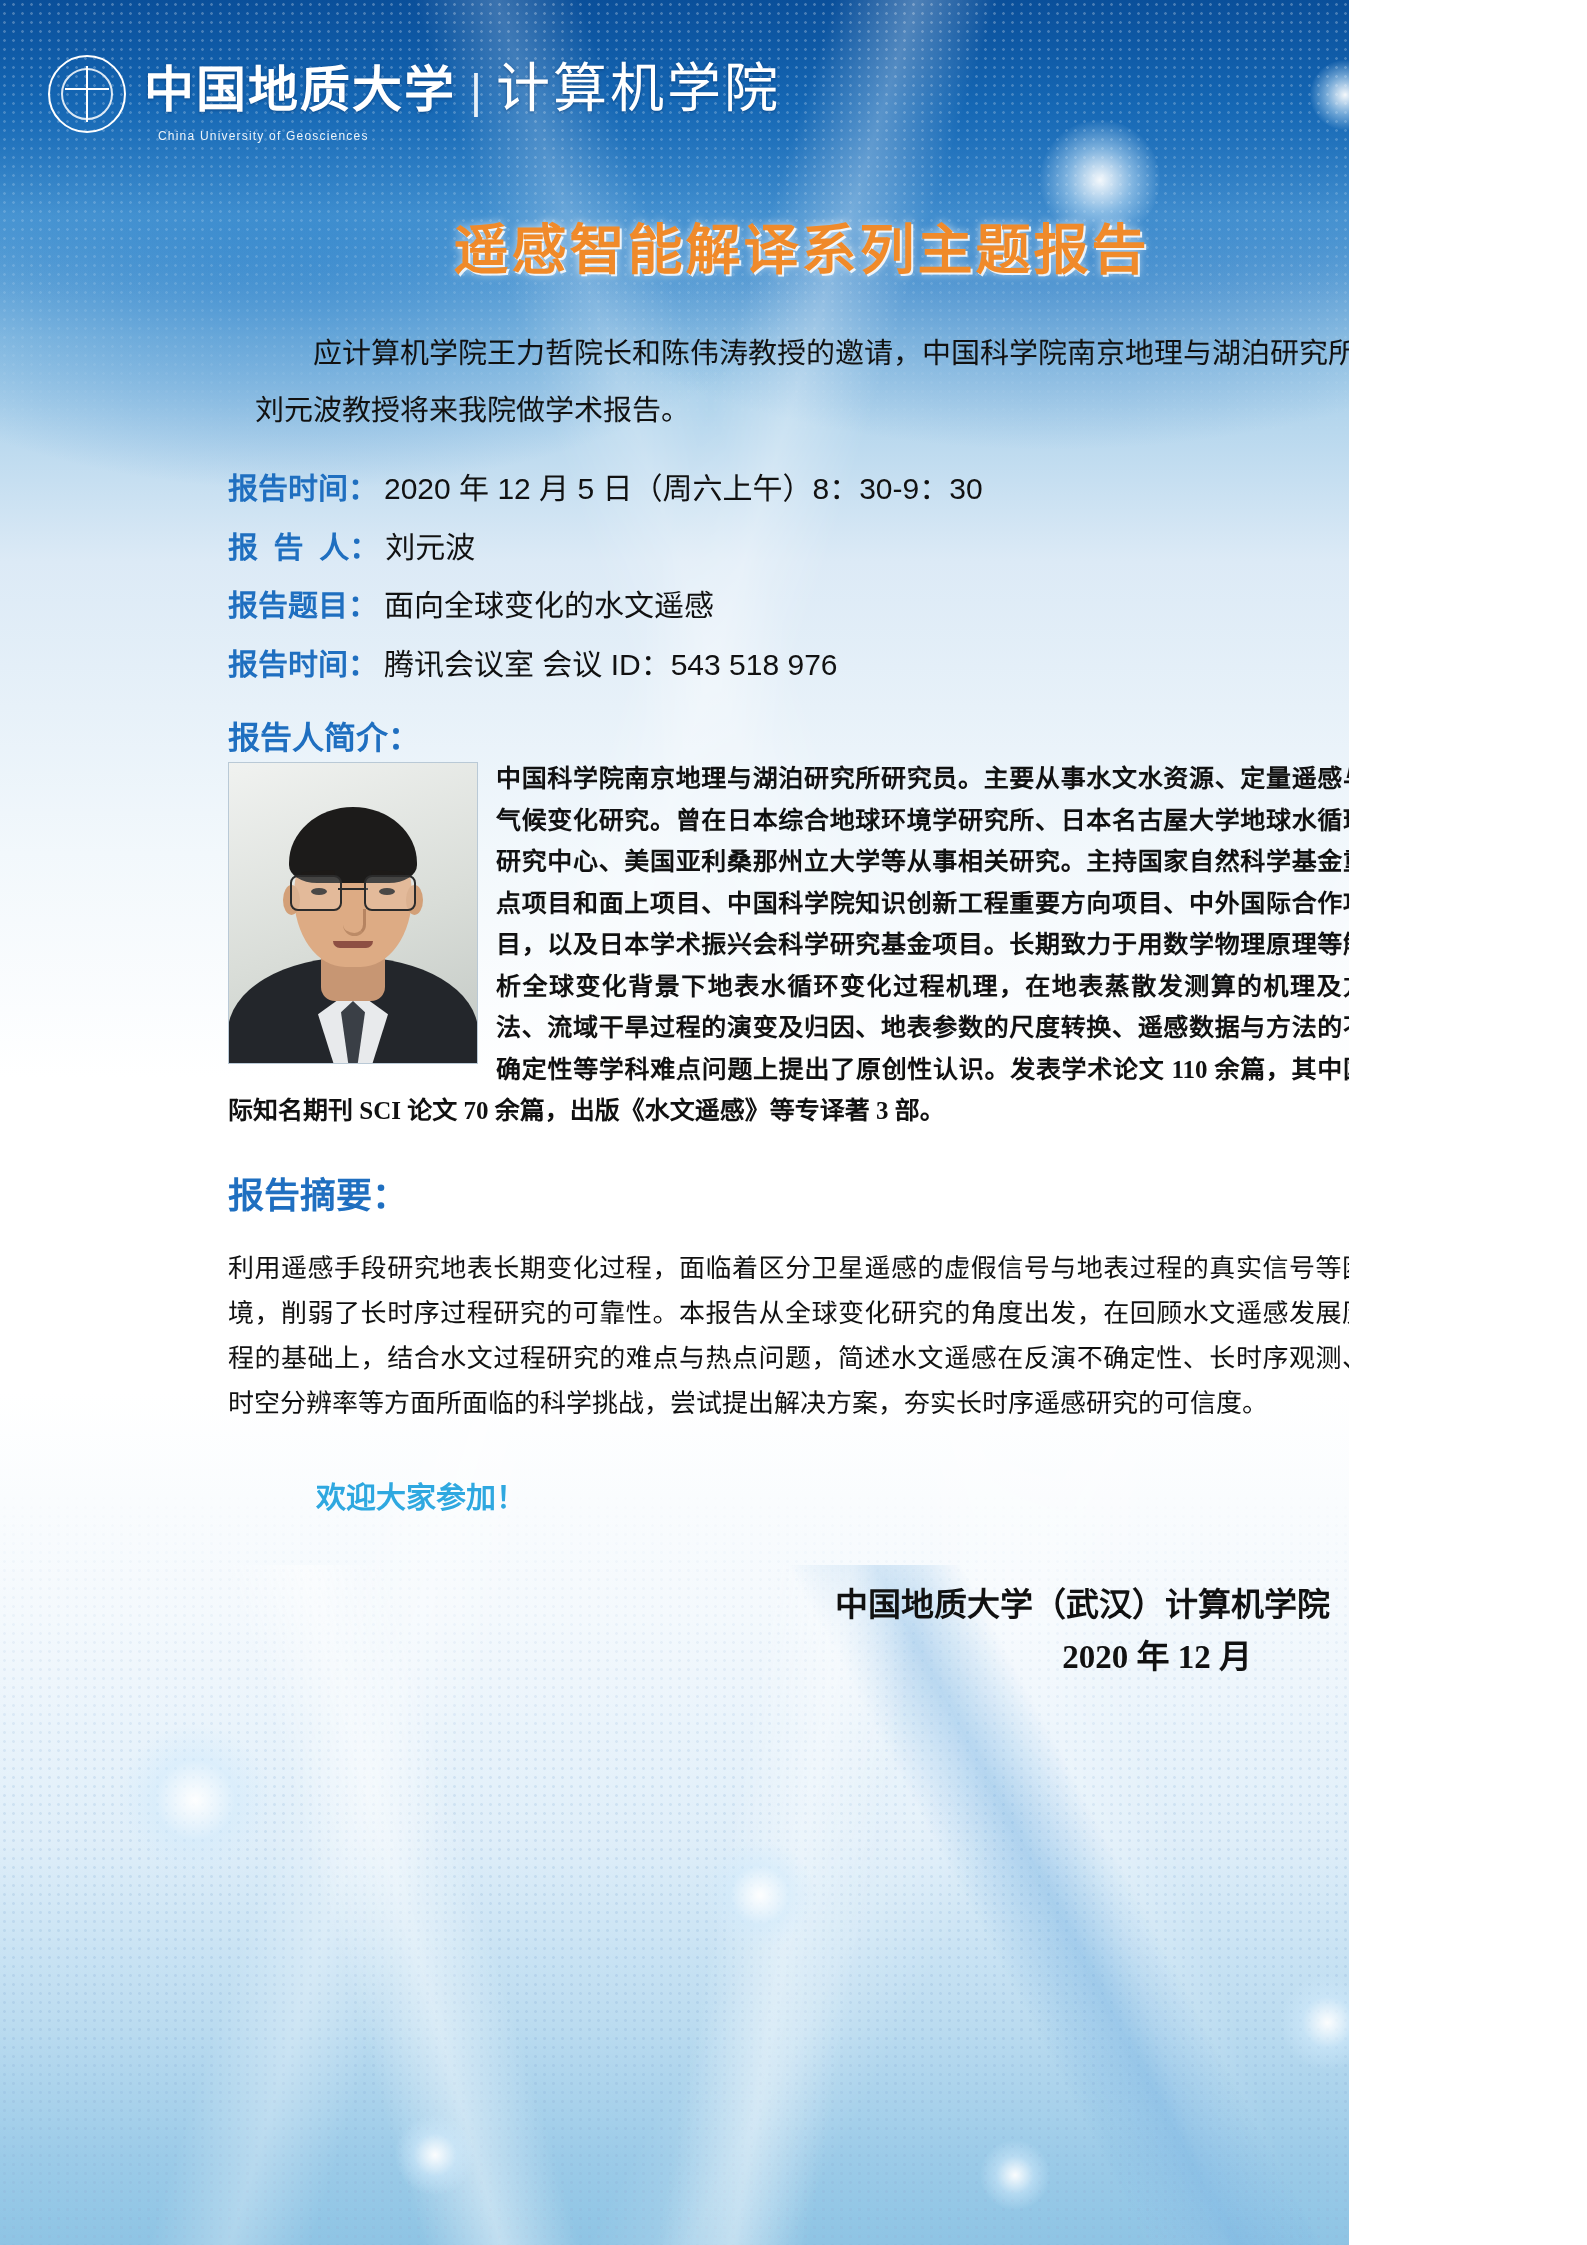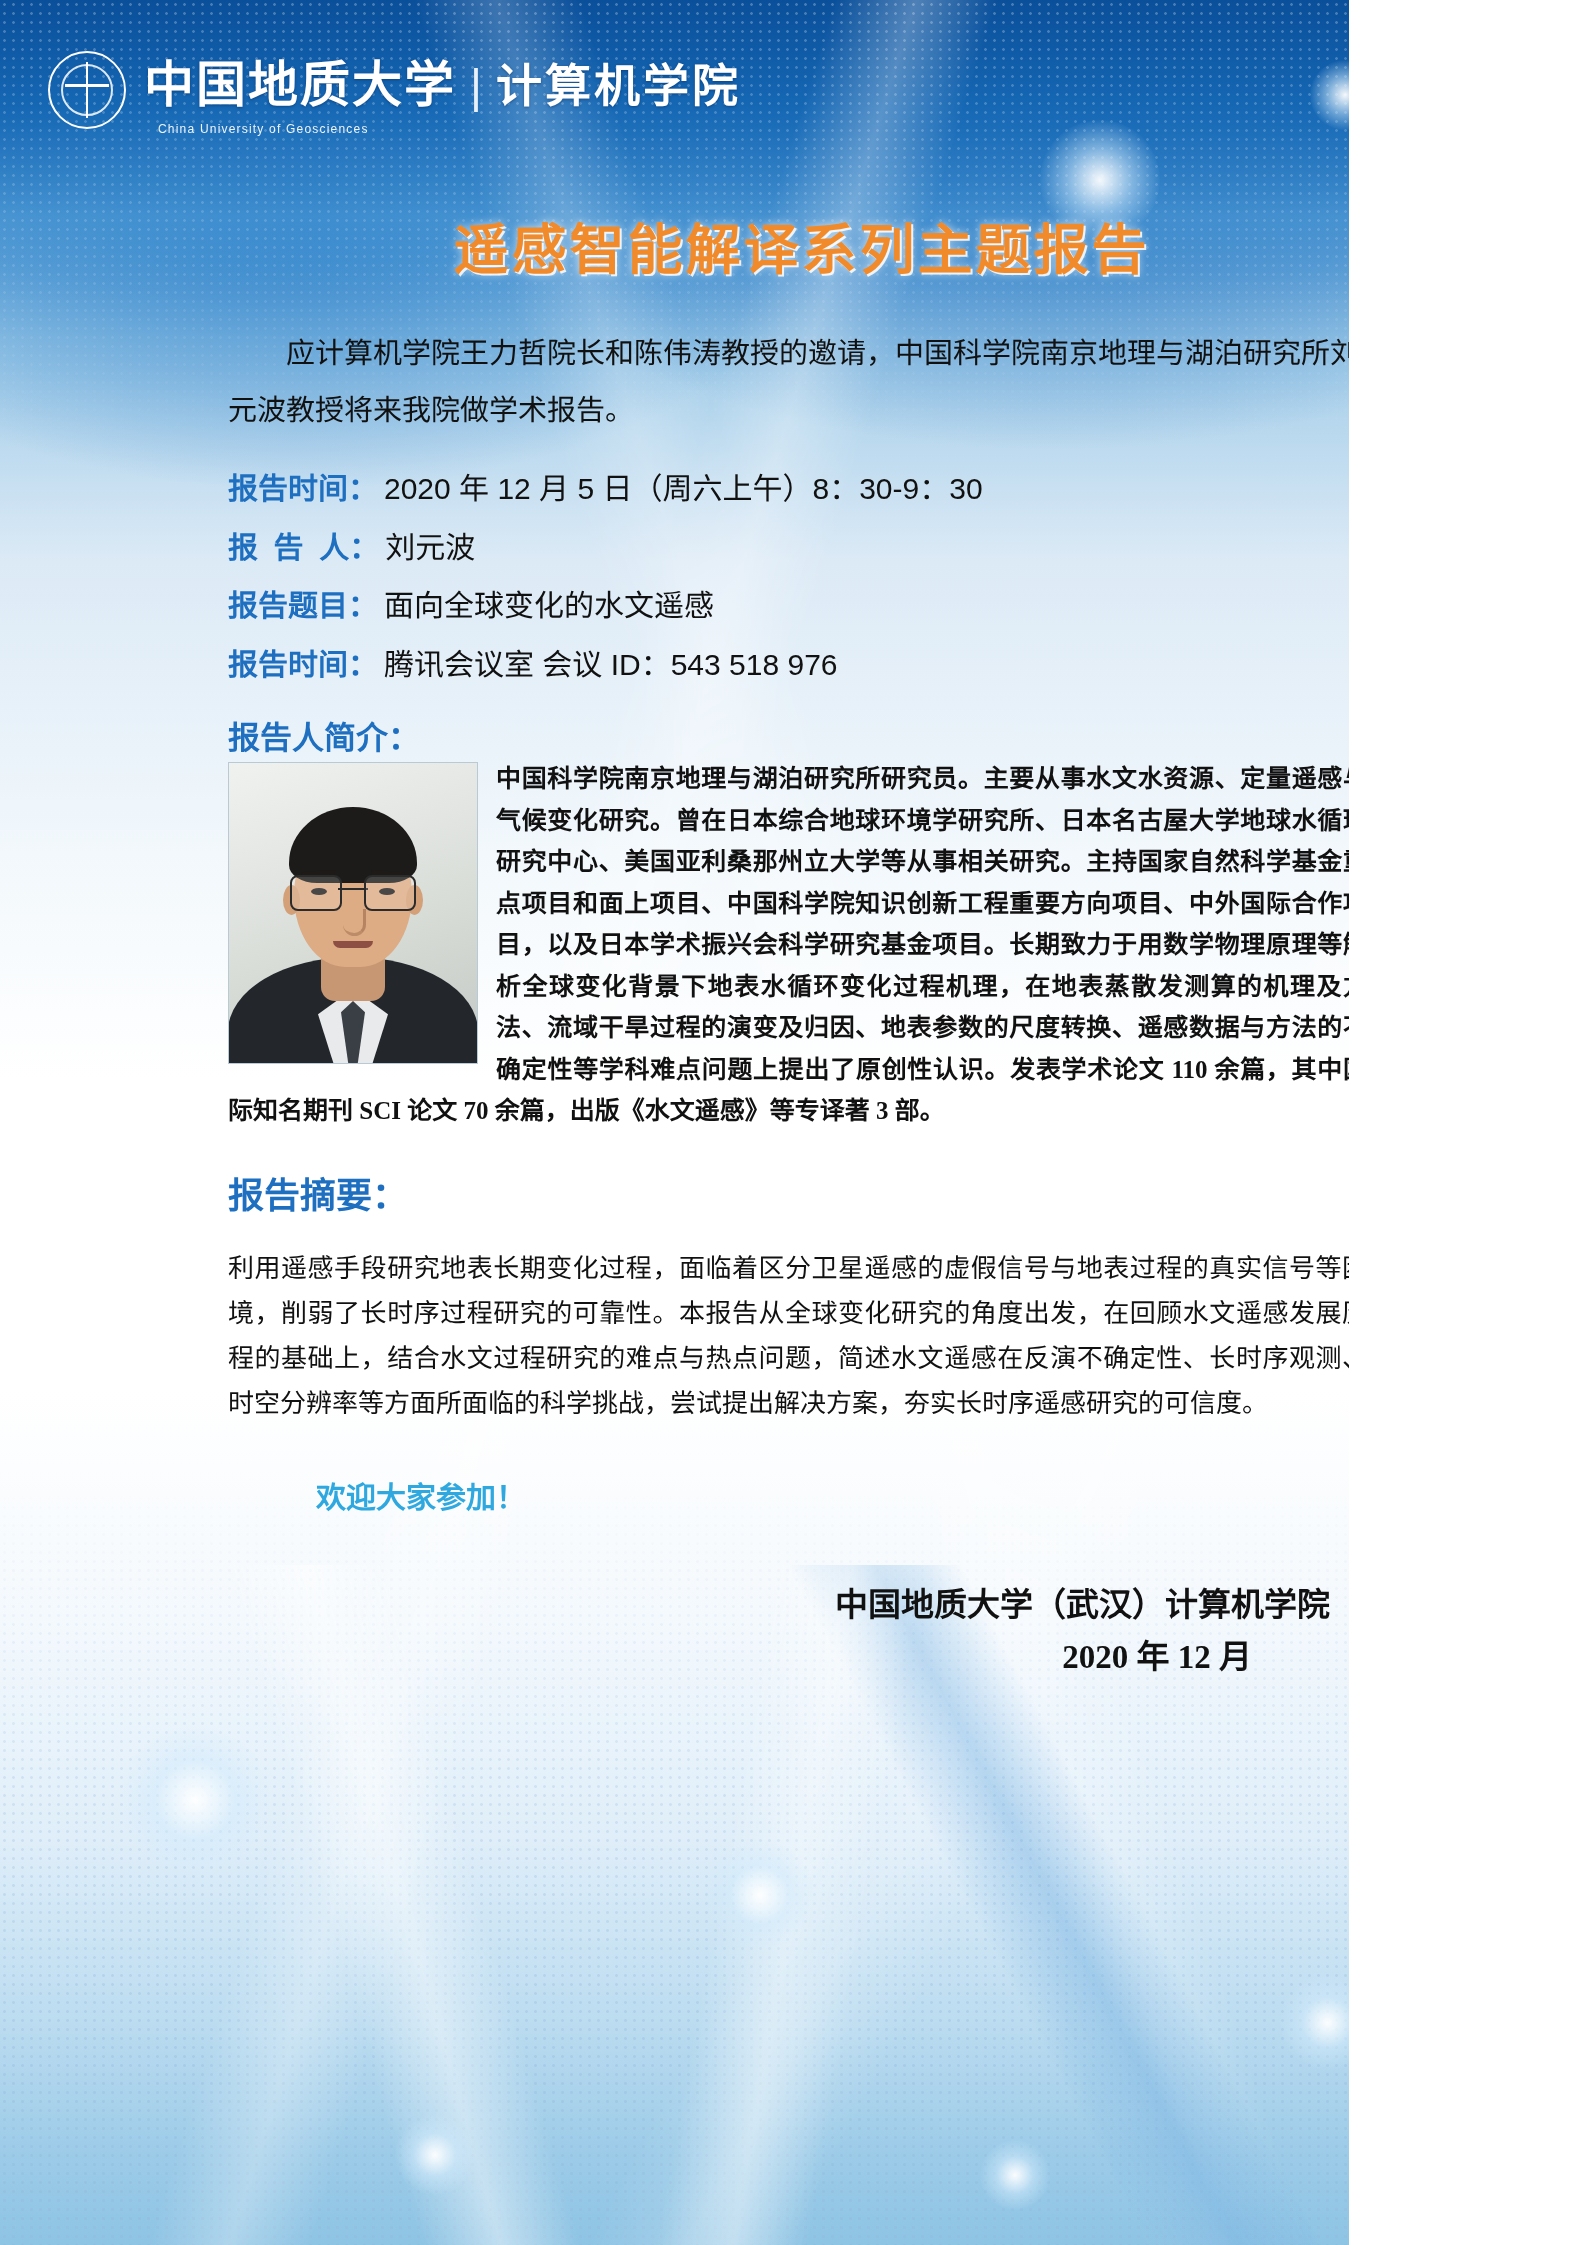--- a/index.html
+++ b/index.html
@@ -148,22 +148,22 @@
     font-weight: bold;
     letter-spacing: 2px;
     text-shadow: 0 1px 3px rgba(0,40,90,0.5);
   }
   .logo-sep {
     font-size: 46px;
     font-weight: 300;
     color: rgba(255,255,255,0.9);
   }
   .logo-school {
-    font-size: 46px;
-    font-weight: bold;
+    font-size: 54px;
+    font-weight: normal;
     letter-spacing: 3px;
     text-shadow: 0 1px 3px rgba(0,40,90,0.5);
   }
   .logo-en {
     font-size: 12px;
     letter-spacing: 1.2px;
     margin-top: 6px;
     margin-left: 14px;
     color: rgba(255,255,255,0.92);
   }
@@ -186,20 +186,21 @@
     top: 325px;
     width: 1140px;
     color: #111111;
   }
   .intro {
     font-size: 29px;
     line-height: 1.95;
     text-indent: 2em;
     color: #111;
     font-family: "Liberation Sans", "DejaVu Sans", sans-serif;
+    margin-left: 27px;
   }
 
   .fields {
     margin-top: 22px;
   }
   .field-row {
     display: flex;
     align-items: baseline;
     font-size: 30px;
     line-height: 1.95;

